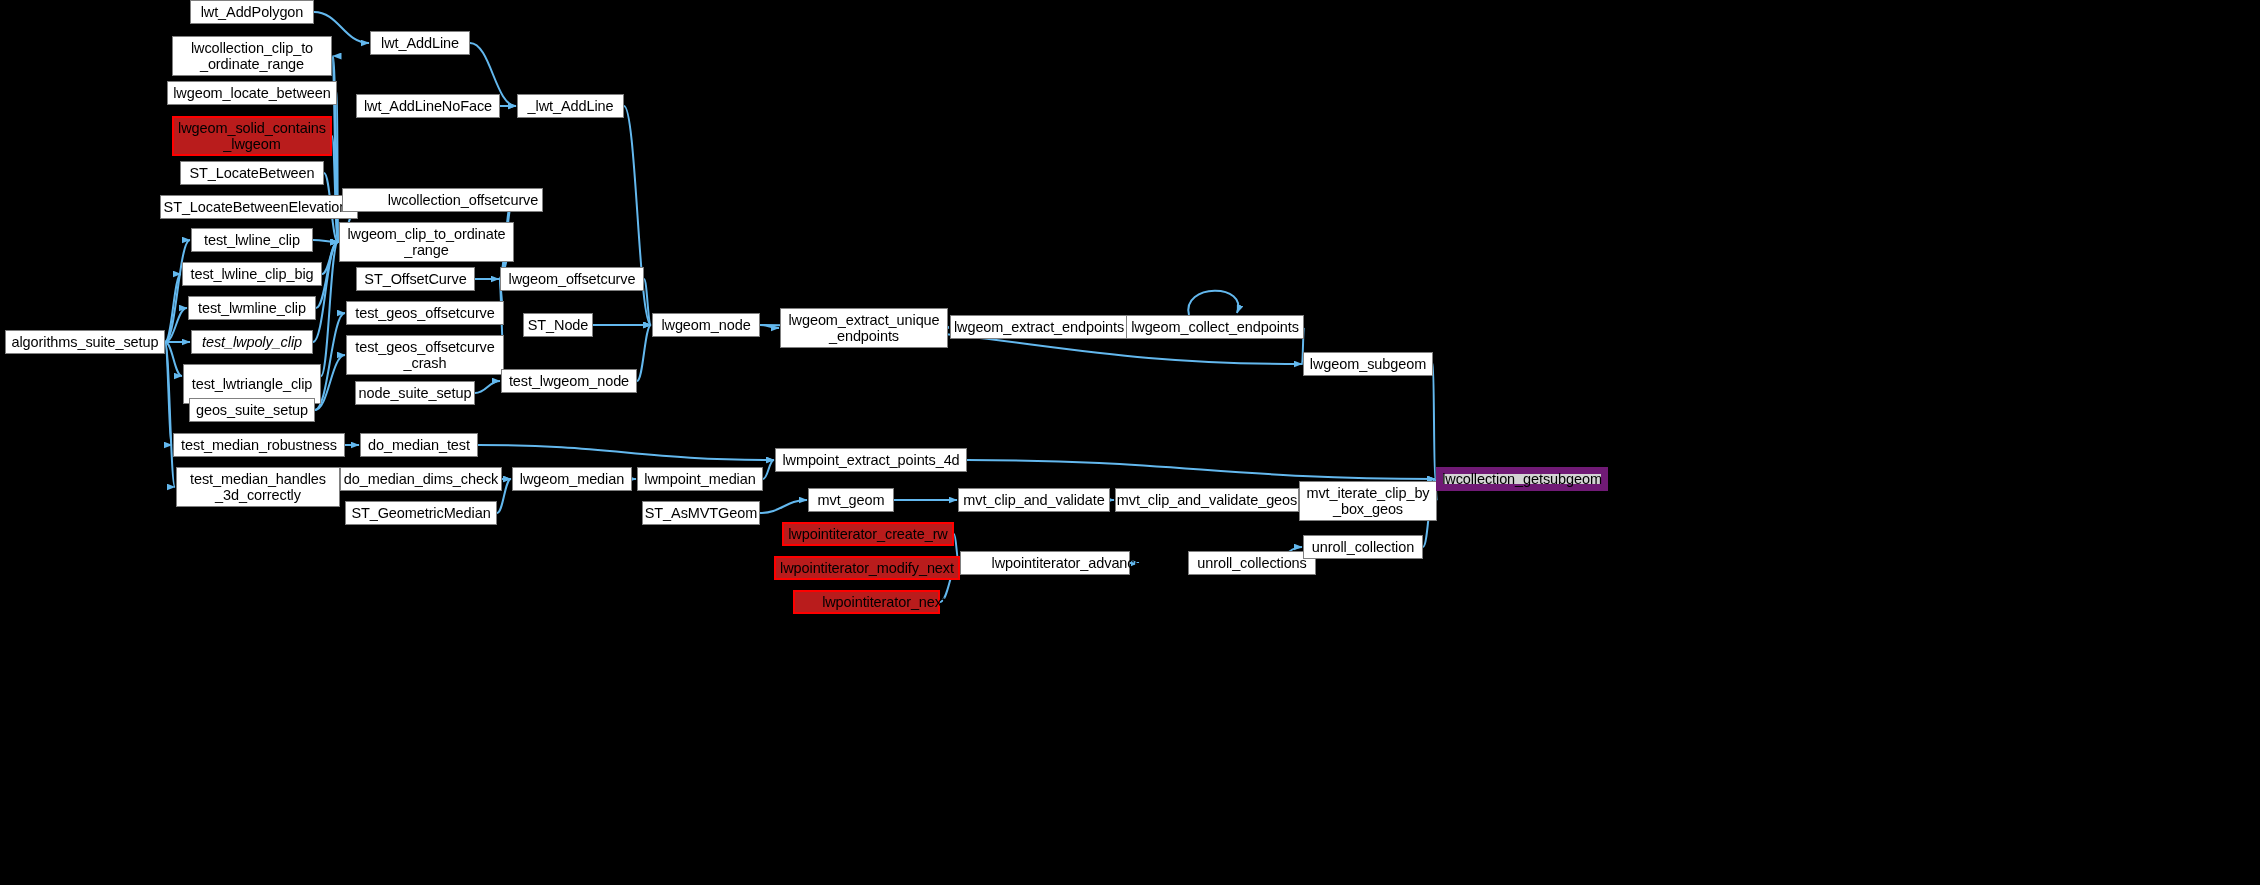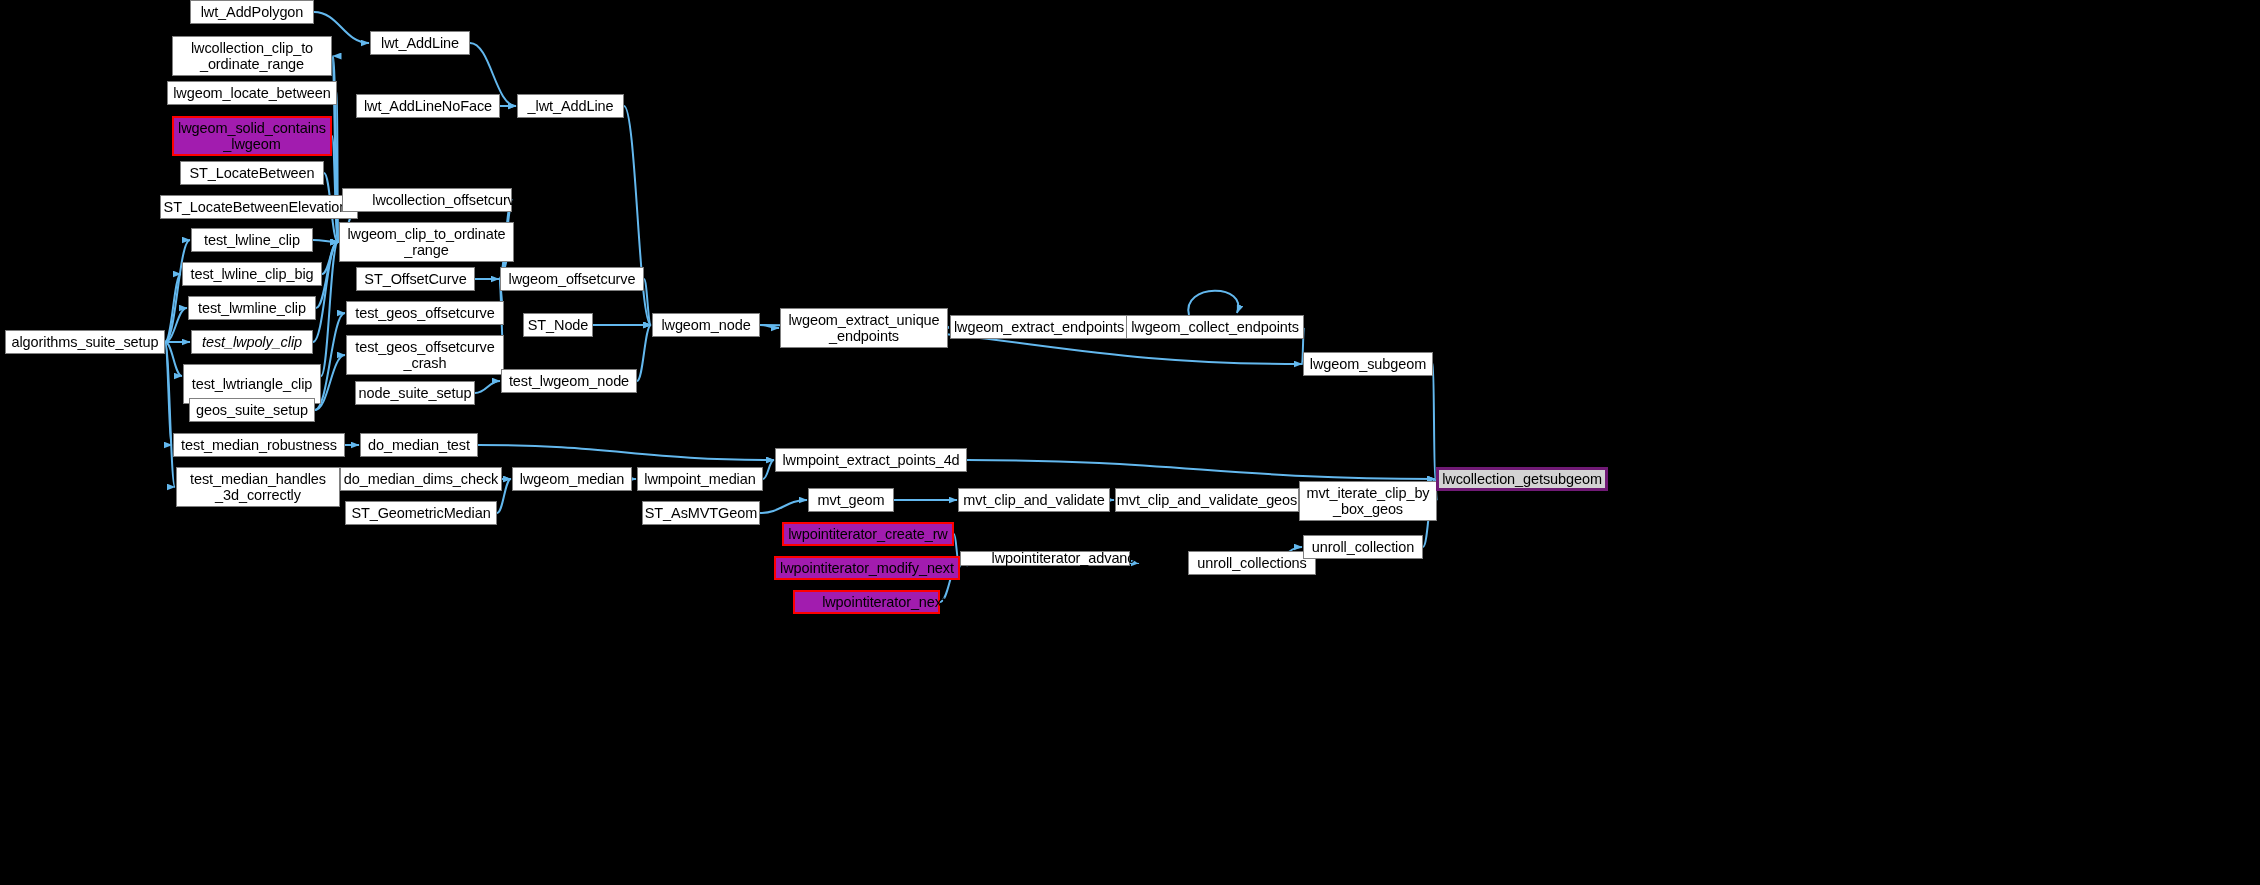--- a/index.html
+++ b/index.html
@@ -34,25 +34,25 @@
     justify-content: center;
     text-align: center;
     font-size: 14.5px;
     line-height: 1.12;
     white-space: pre-line;
     letter-spacing: -0.1px;
     z-index: 5;
   }
   .node.red {
     border: 2px solid #ff0000;
-    background: #a21caf;
+    background: #b91c1c;
   }
   .node.highlight {
     background: #d3d3d3;
-    border: 3px solid #701a75;
+    border: 7px solid #701a75;
   }
 </style>
 </head>
 <body>
 
 <div id="graph">
   <svg id="edges" viewBox="0 0 2260 885">
     <defs>
       <marker id="ah" markerWidth="9" markerHeight="7" refX="8.5" refY="3.5" orient="auto" markerUnits="userSpaceOnUse">
         <polygon points="0,0 9,3.5 0,7" fill="#63b8ee"></polygon>
@@ -136,21 +136,21 @@
       <div class="node" style="left: 191px; top: 330px; width: 122px; height: 24px; font-style: italic;">test_lwpoly_clip</div>
       <div class="node" style="left: 183px; top: 364px; width: 138px; height: 40px;">test_lwtriangle_clip</div>
       <div class="node" style="left: 189px; top: 398px; width: 126px; height: 24px;">geos_suite_setup</div>
       <div class="node" style="left: 5px; top: 330px; width: 160px; height: 24px;">algorithms_suite_setup</div>
       <div class="node" style="left: 173px; top: 433px; width: 172px; height: 24px;">test_median_robustness</div>
       <div class="node" style="left: 176px; top: 467px; width: 164px; height: 40px;">test_median_handles
 _3d_correctly</div>
       <div class="node" style="left: 370px; top: 31px; width: 100px; height: 24px;">lwt_AddLine</div>
       <div class="node" style="left: 356px; top: 94px; width: 144px; height: 24px;">lwt_AddLineNoFace</div>
       <div class="node" style="left: 517px; top: 94px; width: 107px; height: 24px;">_lwt_AddLine</div>
-      <div class="node" style="left: 342px; top: 188px; width: 170px; height: 24px; padding-left: 41px;">lwcollection_offsetcurve</div>
+      <div class="node" style="left: 342px; top: 188px; width: 201px; height: 24px; padding-left: 41px;">lwcollection_offsetcurve</div>
       <div class="node" style="left: 339px; top: 222px; width: 175px; height: 40px;">lwgeom_clip_to_ordinate
 _range</div>
       <div class="node" style="left: 356px; top: 267px; width: 119px; height: 24px;">ST_OffsetCurve</div>
       <div class="node" style="left: 346px; top: 301px; width: 158px; height: 24px;">test_geos_offsetcurve</div>
       <div class="node" style="left: 346px; top: 335px; width: 158px; height: 40px;">test_geos_offsetcurve
 _crash</div>
       <div class="node" style="left: 355px; top: 381px; width: 120px; height: 24px;">node_suite_setup</div>
       <div class="node" style="left: 500px; top: 267px; width: 144px; height: 24px;">lwgeom_offsetcurve</div>
       <div class="node" style="left: 523px; top: 313px; width: 70px; height: 24px;">ST_Node</div>
       <div class="node" style="left: 501px; top: 369px; width: 136px; height: 24px;">test_lwgeom_node</div>
@@ -168,18 +168,18 @@
       <div class="node" style="left: 642px; top: 501px; width: 118px; height: 24px;">ST_AsMVTGeom</div>
       <div class="node" style="left: 775px; top: 448px; width: 192px; height: 24px;">lwmpoint_extract_points_4d</div>
       <div class="node" style="left: 808px; top: 488px; width: 86px; height: 24px;">mvt_geom</div>
       <div class="node" style="left: 958px; top: 488px; width: 152px; height: 24px;">mvt_clip_and_validate</div>
       <div class="node" style="left: 1115px; top: 488px; width: 184px; height: 24px;">mvt_clip_and_validate_geos</div>
       <div class="node" style="left: 1299px; top: 481px; width: 138px; height: 40px;">mvt_iterate_clip_by
 _box_geos</div>
       <div class="node red" style="left: 782px; top: 522px; width: 172px; height: 24px;">lwpointiterator_create_rw</div>
       <div class="node red" style="left: 774px; top: 556px; width: 186px; height: 24px;">lwpointiterator_modify_next</div>
       <div class="node red" style="left: 793px; top: 590px; width: 147px; height: 24px; padding-left: 35px;">lwpointiterator_next</div>
-      <div class="node" style="left: 960px; top: 551px; width: 170px; height: 15px; padding-left: 44px;">lwpointiterator_advance</div>
+      <div class="node" style="left: 960px; top: 551px; width: 170px; height: 24px; padding-left: 44px;">lwpointiterator_advance</div>
       <div class="node" style="left: 1140px; top: 551px; width: 128px; height: 24px; margin-left: 48px;">unroll_collections</div>
       <div class="node" style="left: 1303px; top: 535px; width: 120px; height: 24px;">unroll_collection</div>
       <div class="node highlight" style="left: 1436px; top: 467px; width: 172px; height: 24px;">lwcollection_getsubgeom</div>
     </div>
 </div>
 
 </body></html>

